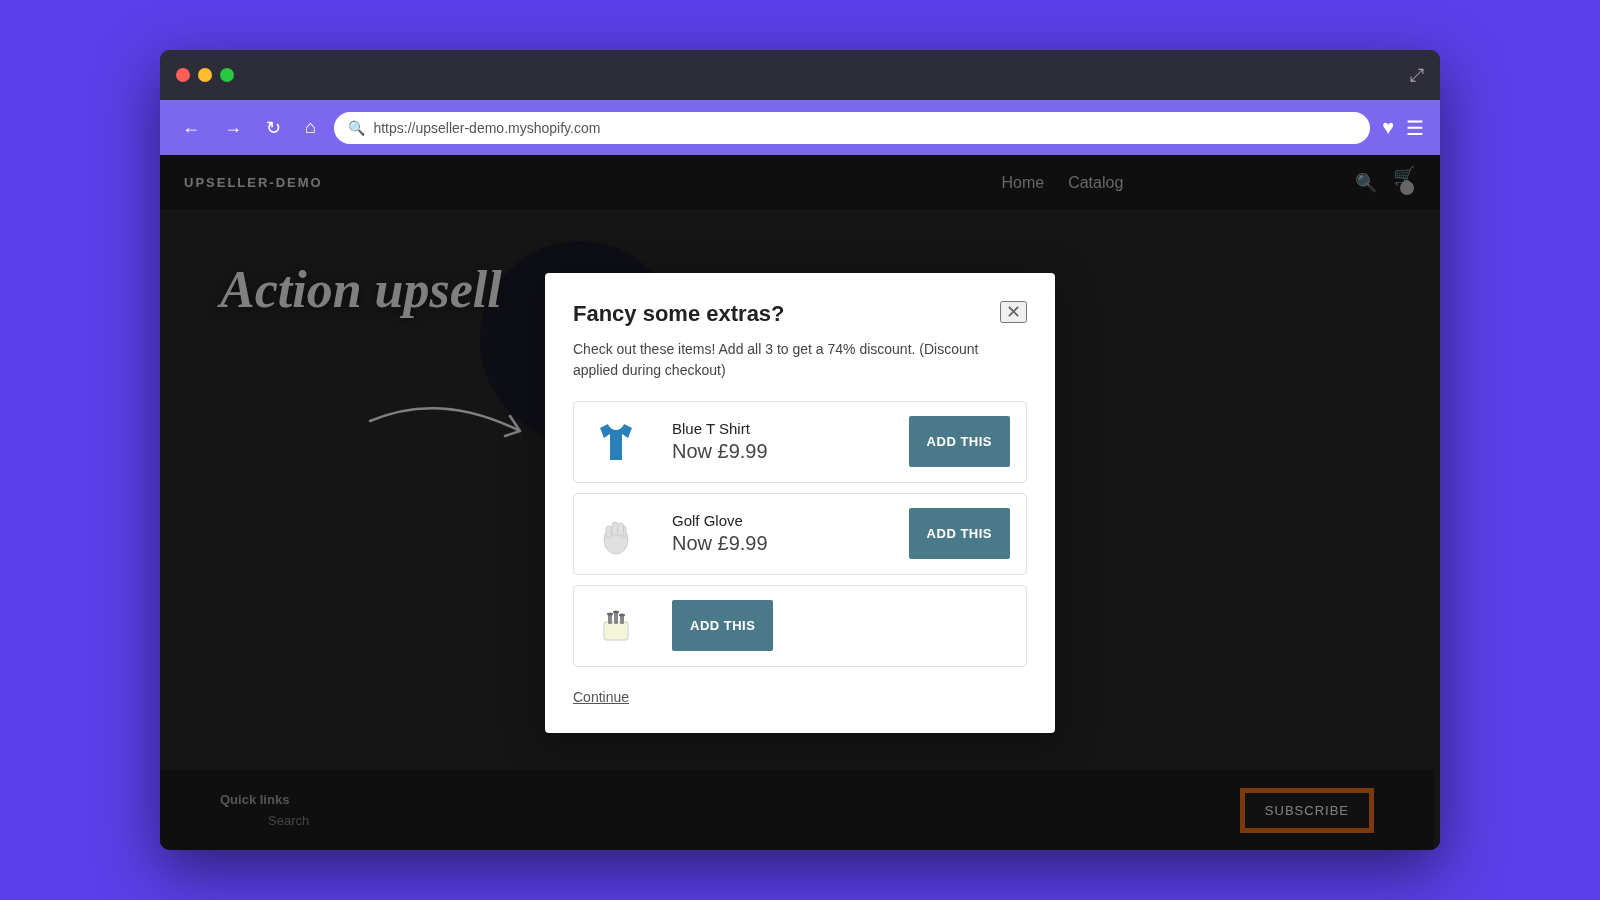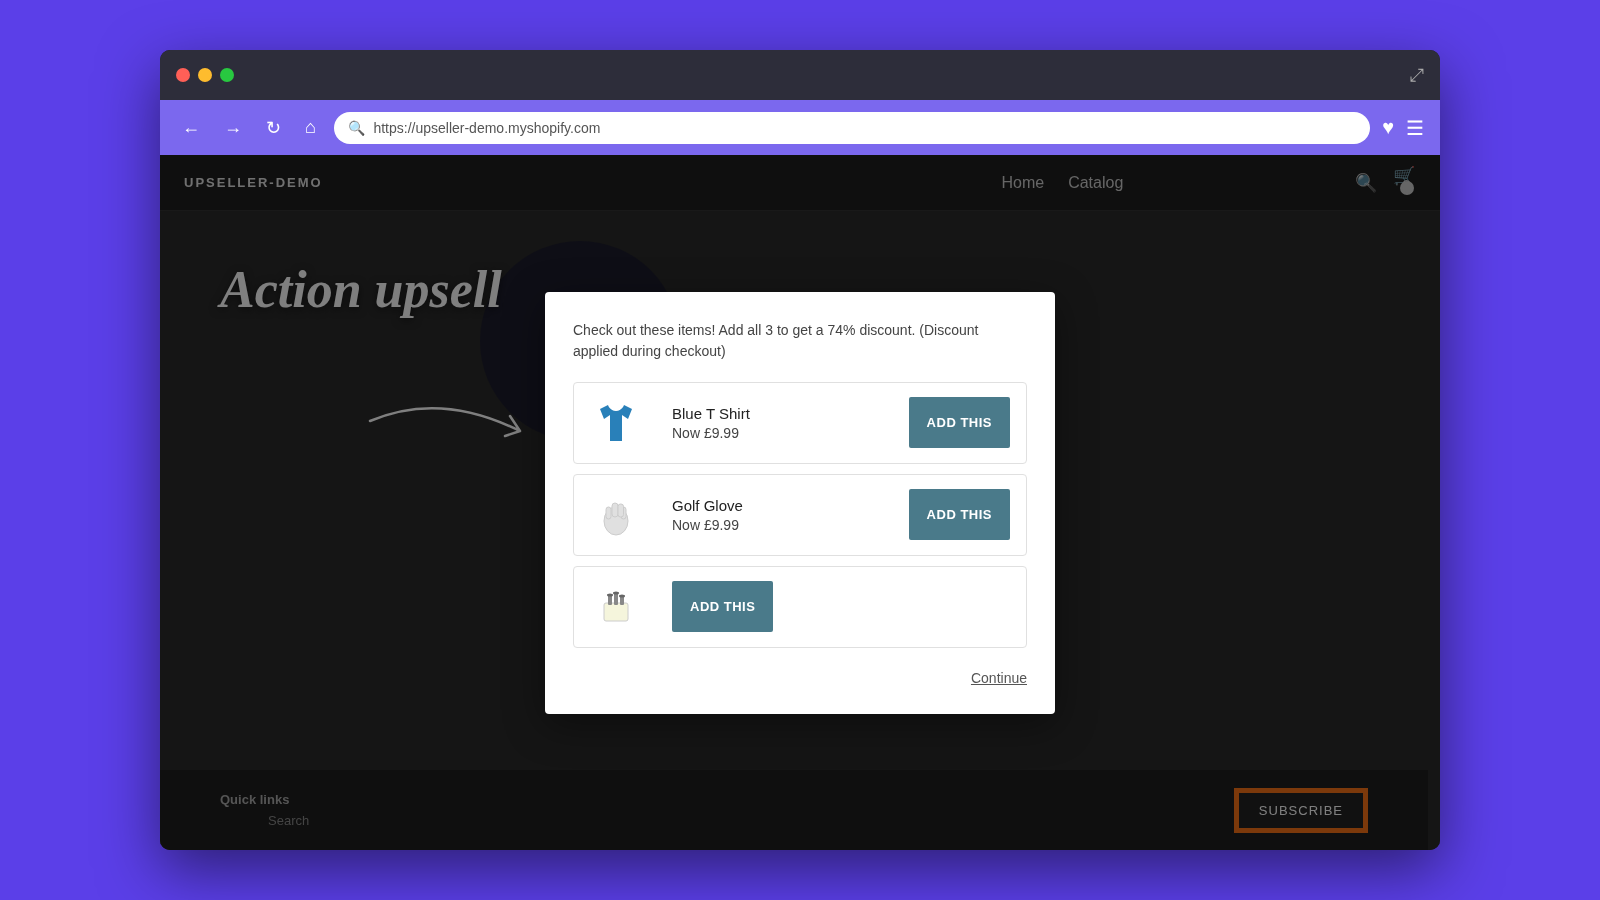--- a/index.html
+++ b/index.html
@@ -229,57 +229,56 @@
       flex-shrink: 0;
     }
     .product-info { flex: 1; }
     .product-name {
       font-size: 15px;
       font-weight: 500;
       color: #222;
       margin-bottom: 3px;
     }
     .product-price {
-      font-size: 14px;
+      font-size: 20px;
       color: #444;
     }
     .add-btn {
       background: #4a7a8a;
       color: white;
       border: none;
       padding: 18px 18px;
       font-size: 13px;
       font-weight: 600;
       letter-spacing: 0.5px;
       cursor: pointer;
       border-radius: 2px;
       flex-shrink: 0;
     }
 
     
     .modal-footer {
       display: flex;
-      justify-content: flex-end;
       padding-top: 12px;
     }
     .continue-link {
       color: #555;
       font-size: 14px;
       text-decoration: underline;
       cursor: pointer;
       background: none;
       border: none;
     }
 
     
     .bottom-bar {
       position: absolute;
       bottom: 0;
       left: 0;
-      right: 12px;
+      right: 6px;
       background: #1e1e1e;
       height: 80px;
       display: flex;
       align-items: center;
       padding: 0 60px;
     }
     .quick-links { color: #aaa; font-size: 13px; }
     .subscribe-btn {
       margin-left: auto;
       background: #222;
@@ -353,20 +352,24 @@
       <div class="quick-links">
         <div style="margin-bottom:6px; font-weight:600;">Quick links</div>
         <div style="color:#888;margin-left:48px;">Search</div>
       </div>
       <button class="subscribe-btn">SUBSCRIBE</button>
     </div>
 
     <div class="overlay"></div>
 
     <div class="modal">
+      <div class="modal-header">
+        <h2 class="modal-title">Fancy some extras?</h2>
+        <button class="modal-close">✕</button>
+      </div>
       <p class="modal-desc">Check out these items! Add all 3 to get a 74% discount. (Discount applied during checkout)</p>
 
       <div class="product-item">
         <div class="product-img">
           <svg width="44" height="44" viewBox="0 0 44 44">
             <path d="M6,8 L14,4 C14,4 16,10 22,10 C28,10 30,4 30,4 L38,8 L34,18 L28,14 L28,40 L16,40 L16,14 L10,18 Z" fill="#2980b9"></path>
           </svg>
         </div>
         <div class="product-info">
           <div class="product-name">Blue T Shirt</div>

